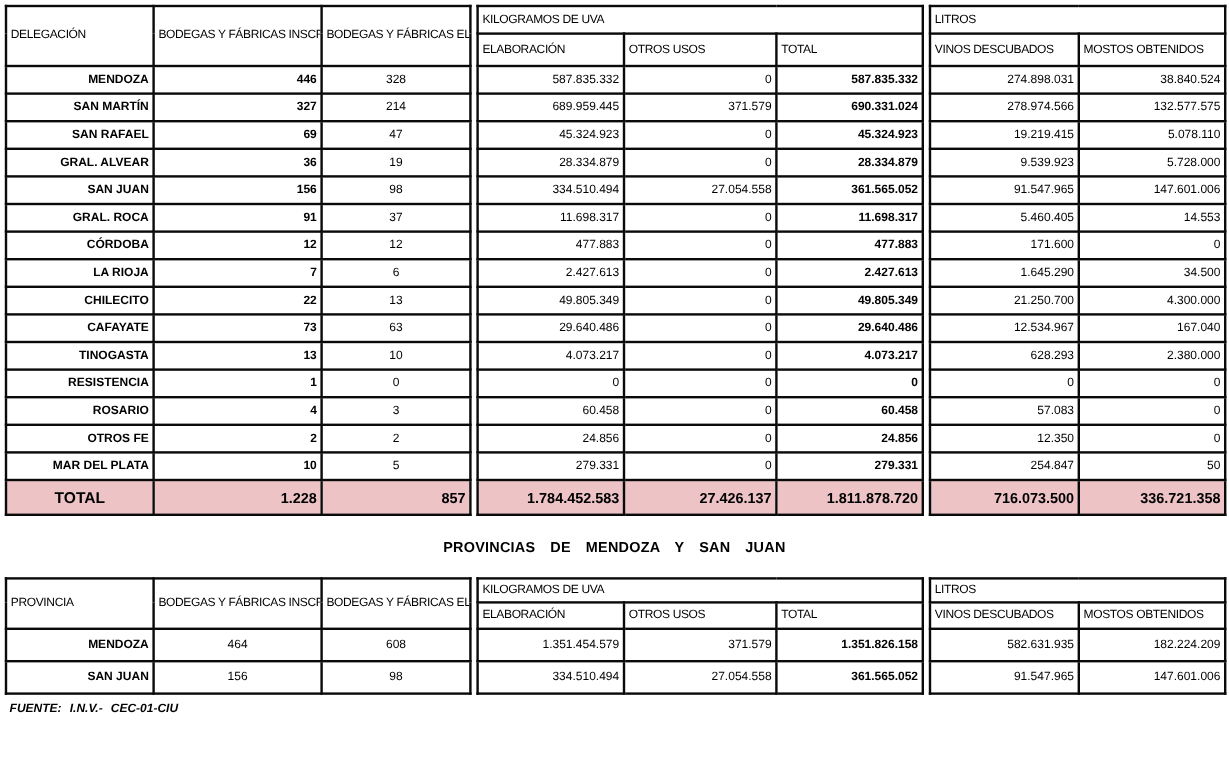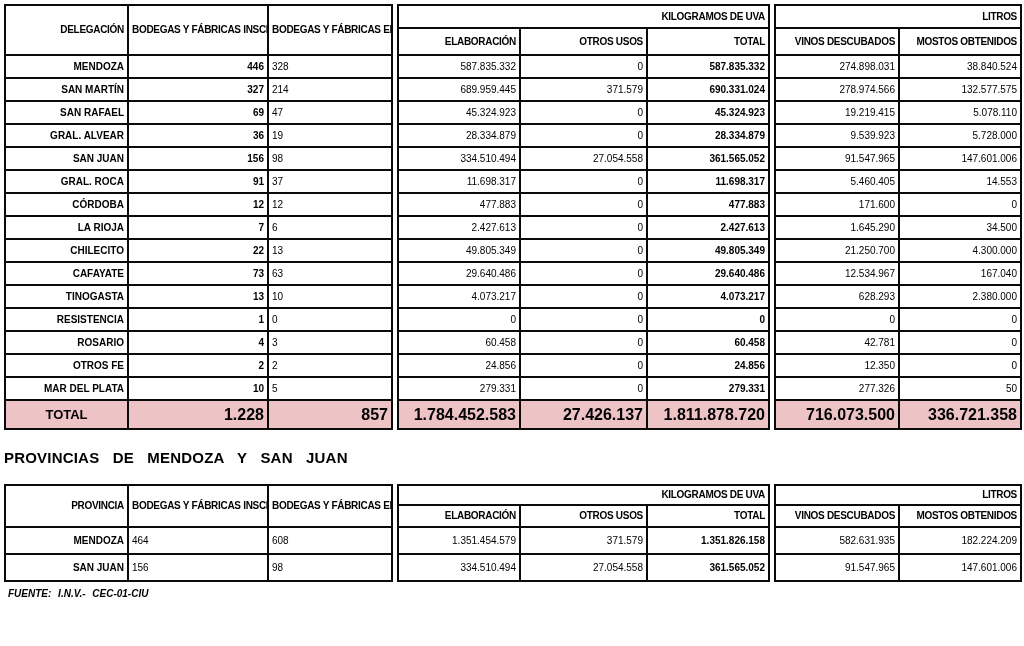--- a/index.html
+++ b/index.html
@@ -23,47 +23,48 @@
     vertical-align:middle;
     white-space:nowrap;
     overflow:hidden;
     background:#fff;
   }
   table.inv td.gap {
     border:none; background:transparent; padding:0;
   }
   td.hdr {
     background:var(--pink);
-    font-weight:bold;
-    text-align:right;
+    font-weight:normal;
+    text-align:left;
     font-size:10px;
     letter-spacing:-0.3px;
     line-height:1.2;
     white-space:normal;
   }
   td.grp { height:24px; }
   #t1 thead tr.sub td { height:27px; }
   #t2 td.grp { height:20px; }
   #t2 thead tr.sub td { height:22px; }
   #t2 tbody td { height:27px; }
 
   td.name { text-align:right; font-weight:bold; padding-left:2px; }
-  td.c   { text-align:left; }
+  td.c   { text-align:center; }
   td.cb  { text-align:right; font-weight:bold; }
   td.num { text-align:right; padding-right:3px; }
   td.b   { font-weight:bold; }
 
-  tbody.total td { background:var(--pink); font-weight:bold; height:29px; font-size:16px; }
+  tbody.total td { background:var(--pink); font-weight:bold; height:29px; font-size:12px; }
   tbody.total td.gap { background:transparent; }
   tbody.total td.tname { text-align:center; font-size:13px; }
 
   .title2 {
     margin-top:19px;
+    text-align:center;
     font-weight:bold;
-    font-size:15px;
+    font-size:12px;
     word-spacing:9px;
     letter-spacing:0.2px;
   }
   #t2 { margin-top:18px; }
   .fuente {
     margin-top:6px;
     padding-left:4px;
     font-weight:bold;
     font-style:italic;
     font-size:10px;
@@ -253,21 +254,21 @@
         </tr>
         <tr>
           <td class="name">ROSARIO</td>
           <td class="cb">4</td>
           <td class="c">3</td>
           <td class="gap"></td>
           <td class="num">60.458</td>
           <td class="num">0</td>
           <td class="num b">60.458</td>
           <td class="gap"></td>
-          <td class="num">42.781</td>
+          <td class="num">57.083</td>
           <td class="num">0</td>
         </tr>
         <tr>
           <td class="name">OTROS FE</td>
           <td class="cb">2</td>
           <td class="c">2</td>
           <td class="gap"></td>
           <td class="num">24.856</td>
           <td class="num">0</td>
           <td class="num b">24.856</td>
@@ -277,21 +278,21 @@
         </tr>
         <tr>
           <td class="name">MAR DEL PLATA</td>
           <td class="cb">10</td>
           <td class="c">5</td>
           <td class="gap"></td>
           <td class="num">279.331</td>
           <td class="num">0</td>
           <td class="num b">279.331</td>
           <td class="gap"></td>
-          <td class="num">277.326</td>
+          <td class="num">254.847</td>
           <td class="num">50</td>
         </tr>
       </tbody>
     <tbody class="total">
         <tr>
           <td class="tname">TOTAL</td>
           <td class="cb">1.228</td>
           <td class="cb">857</td>
           <td class="gap"></td>
           <td class="num b">1.784.452.583</td>

